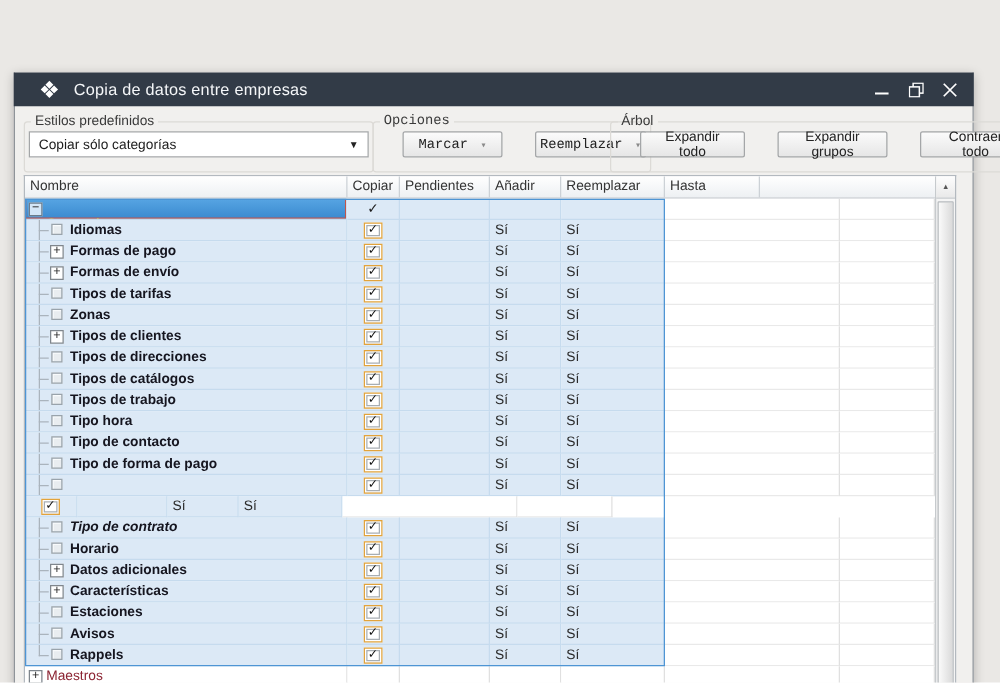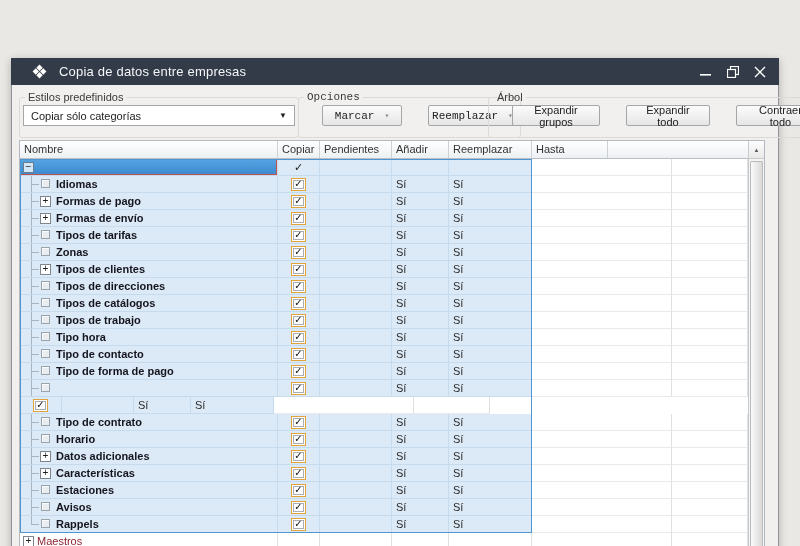--- a/index.html
+++ b/index.html
@@ -180,25 +180,25 @@
       <button class="btn" style="width:89px">
         <span>Reemplazar</span>
         <span class="dd">▾</span>
       </button>
     </div>
   </fieldset>
 
   <fieldset class="group g3">
     <legend>Árbol</legend>
     <div class="btnrow">
+      <button class="btn" style="width:84px">
+        <span>Expandir todo</span>
+      </button>
       <button class="btn" style="width:88px">
         <span>Expandir grupos</span>
-      </button>
-      <button class="btn" style="width:84px">
-        <span>Expandir todo</span>
       </button>
       <button class="btn" style="width:89px">
         <span>Contraer todo</span>
       </button>
     </div>
   </fieldset>
 
   <div class="grid">
     <div class="grid-header" id="grid-header">
         <div class="hcell" style="width: 258px;">Nombre</div>
@@ -434,21 +434,21 @@
           <div class="cell center bluec" style="width: 42px;">
             <div class="cb">✓</div>
           </div>
           <div class="cell bluec" style="width: 72px;"></div>
           <div class="cell bluec" style="width: 57px;">Sí</div>
           <div class="cell bluec" style="width: 83px;">Sí</div>
           <div class="cell" style="width: 140px;"></div>
           <div class="cell" style="width: 76px;"></div>
         </div>
         <div class="row blk">
-          <div class="cell namecell bluec" style="width: 258px;">
+          <div class="cell namecell bluec" style="width: 258px; font-style: italic;">
             <div class="trunk"></div>
             <div class="tick"></div>
             <div class="leafic"></div>
             <div class="nm">Tipo de contrato</div>
           </div>
           <div class="cell center bluec" style="width: 42px;">
             <div class="cb">✓</div>
           </div>
           <div class="cell bluec" style="width: 72px;"></div>
           <div class="cell bluec" style="width: 57px;">Sí</div>

